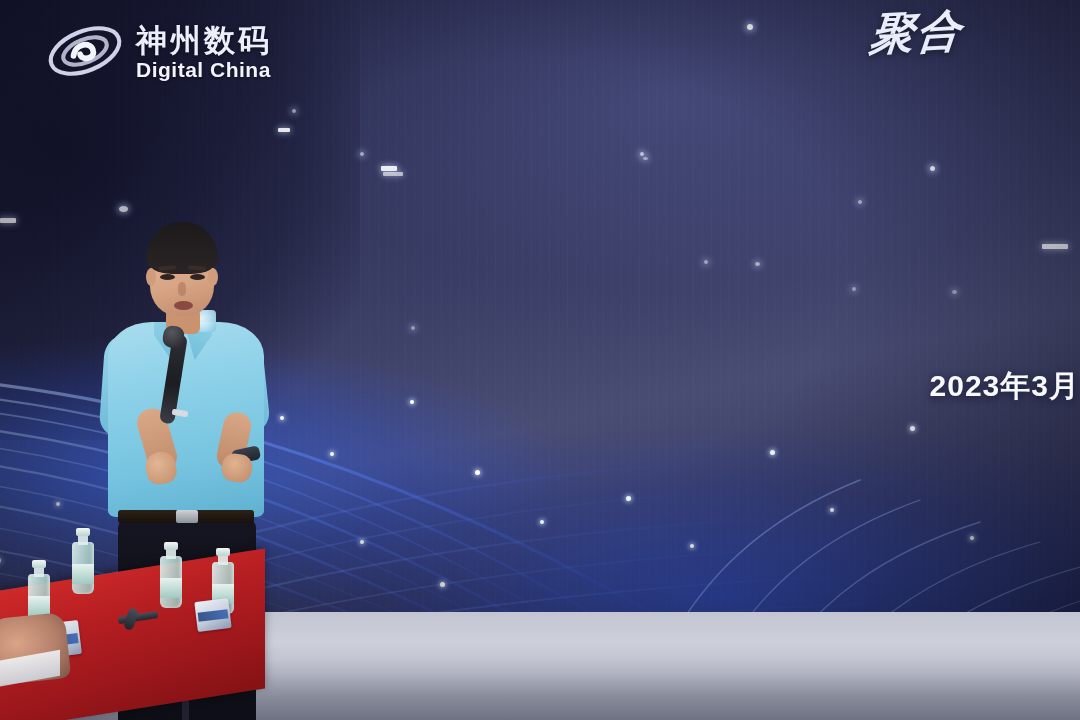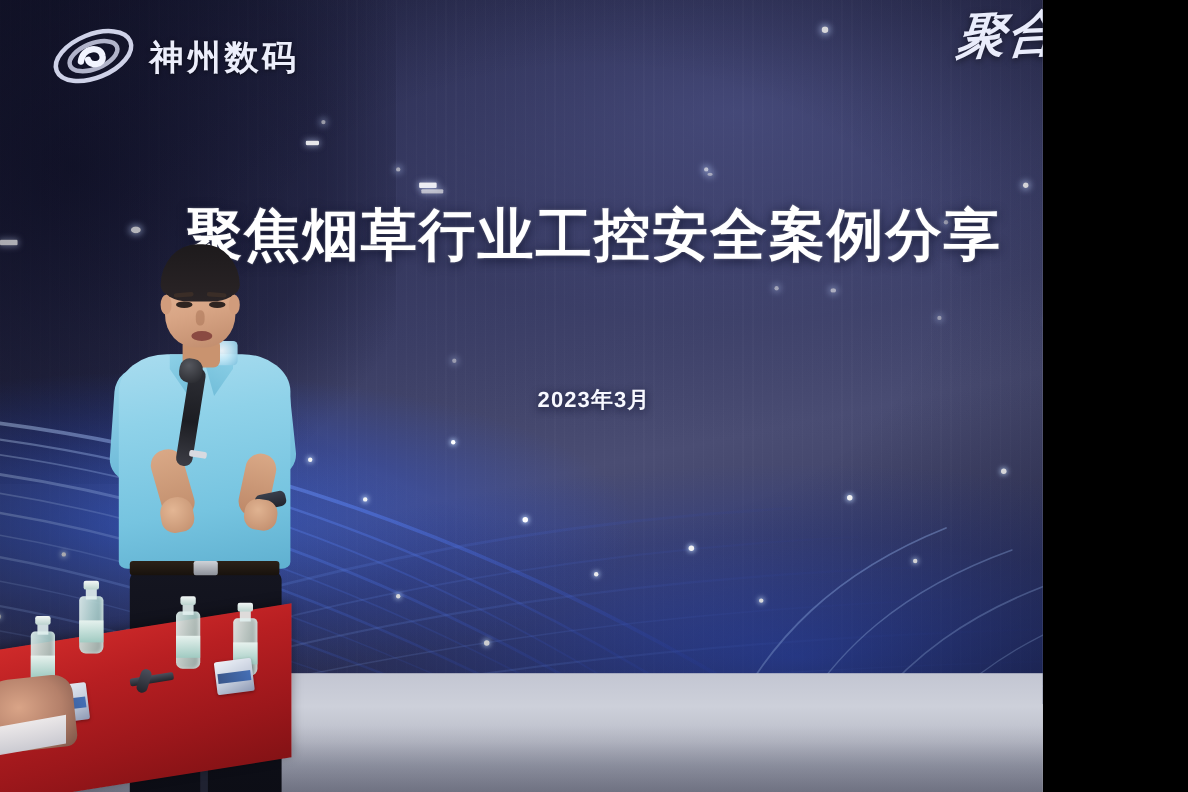--- a/index.html
+++ b/index.html
@@ -2,21 +2,21 @@
 <html><head>
 <meta charset="utf-8">
 <style>
   html, body {
     margin: 0;
     padding: 0;
     background: #000;
   }
   #stage {
     position: relative;
-    width: 948px;
+    width: 1080px;
     height: 720px;
     overflow: hidden;
     font-family: "Liberation Sans", "DejaVu Sans", sans-serif;
     background: #e5e5e5;
   }
 
   
   .led-screen {
     position: absolute;
     left: 0; top: 0;
@@ -155,23 +155,23 @@
     text-align: center;
     font-size: 51px;
     font-weight: 700;
     color: #ffffff;
     letter-spacing: 2px;
     text-shadow: 0 2px 10px rgba(10,14,40,0.85), 0 0 2px rgba(255,255,255,0.5);
   }
   .slide-date {
     position: absolute;
     left: 0; right: 0;
-    top: 350px;
-    text-align: center;
-    font-size: 20px;
+    top: 366px;
+    text-align: right;
+    font-size: 30px;
     font-weight: 700;
     color: #f8f9ff;
     letter-spacing: 1px;
     text-shadow: 0 2px 8px rgba(10,14,40,0.8);
   }
   .slide-company {
     position: absolute;
     left: 0; right: 0;
     top: 455px;
     text-align: center;
@@ -493,28 +493,28 @@
         <svg class="logo-mark" viewBox="0 0 100 80">
           <g fill="none" stroke="#d9dcf2" stroke-width="5" stroke-linecap="round">
             <ellipse cx="50" cy="40" rx="44" ry="24" transform="rotate(-22 50 40)" opacity="0.95"></ellipse>
             <ellipse cx="50" cy="40" rx="28" ry="14" transform="rotate(-22 50 40)" opacity="0.8"></ellipse>
           </g>
           <path d="M36,46 C38,30 58,28 60,40 C62,50 46,52 44,44" fill="none" stroke="#f2f4ff" stroke-width="7" stroke-linecap="round"></path>
         </svg>
       </span>
       <span>
         <div class="logo-text-cn">神州数码</div>
+        <div class="logo-text-en">Digital China</div>
       </span>
     </div>
 
     <div class="logo-right">
       <div class="brand-calli">聚合</div>
     </div>
 
-    <div class="slide-title">聚焦烟草行业工控安全案例分享</div>
     <div class="slide-date">2023年3月</div>
   </div>
 
   <div class="stage-floor"></div>
   <div class="floor-shadow"></div>
 
   <div class="presenter">
     <div class="p-pants"></div>
     <div class="p-legsplit"></div>
     <div class="p-sleeve-l"></div>

